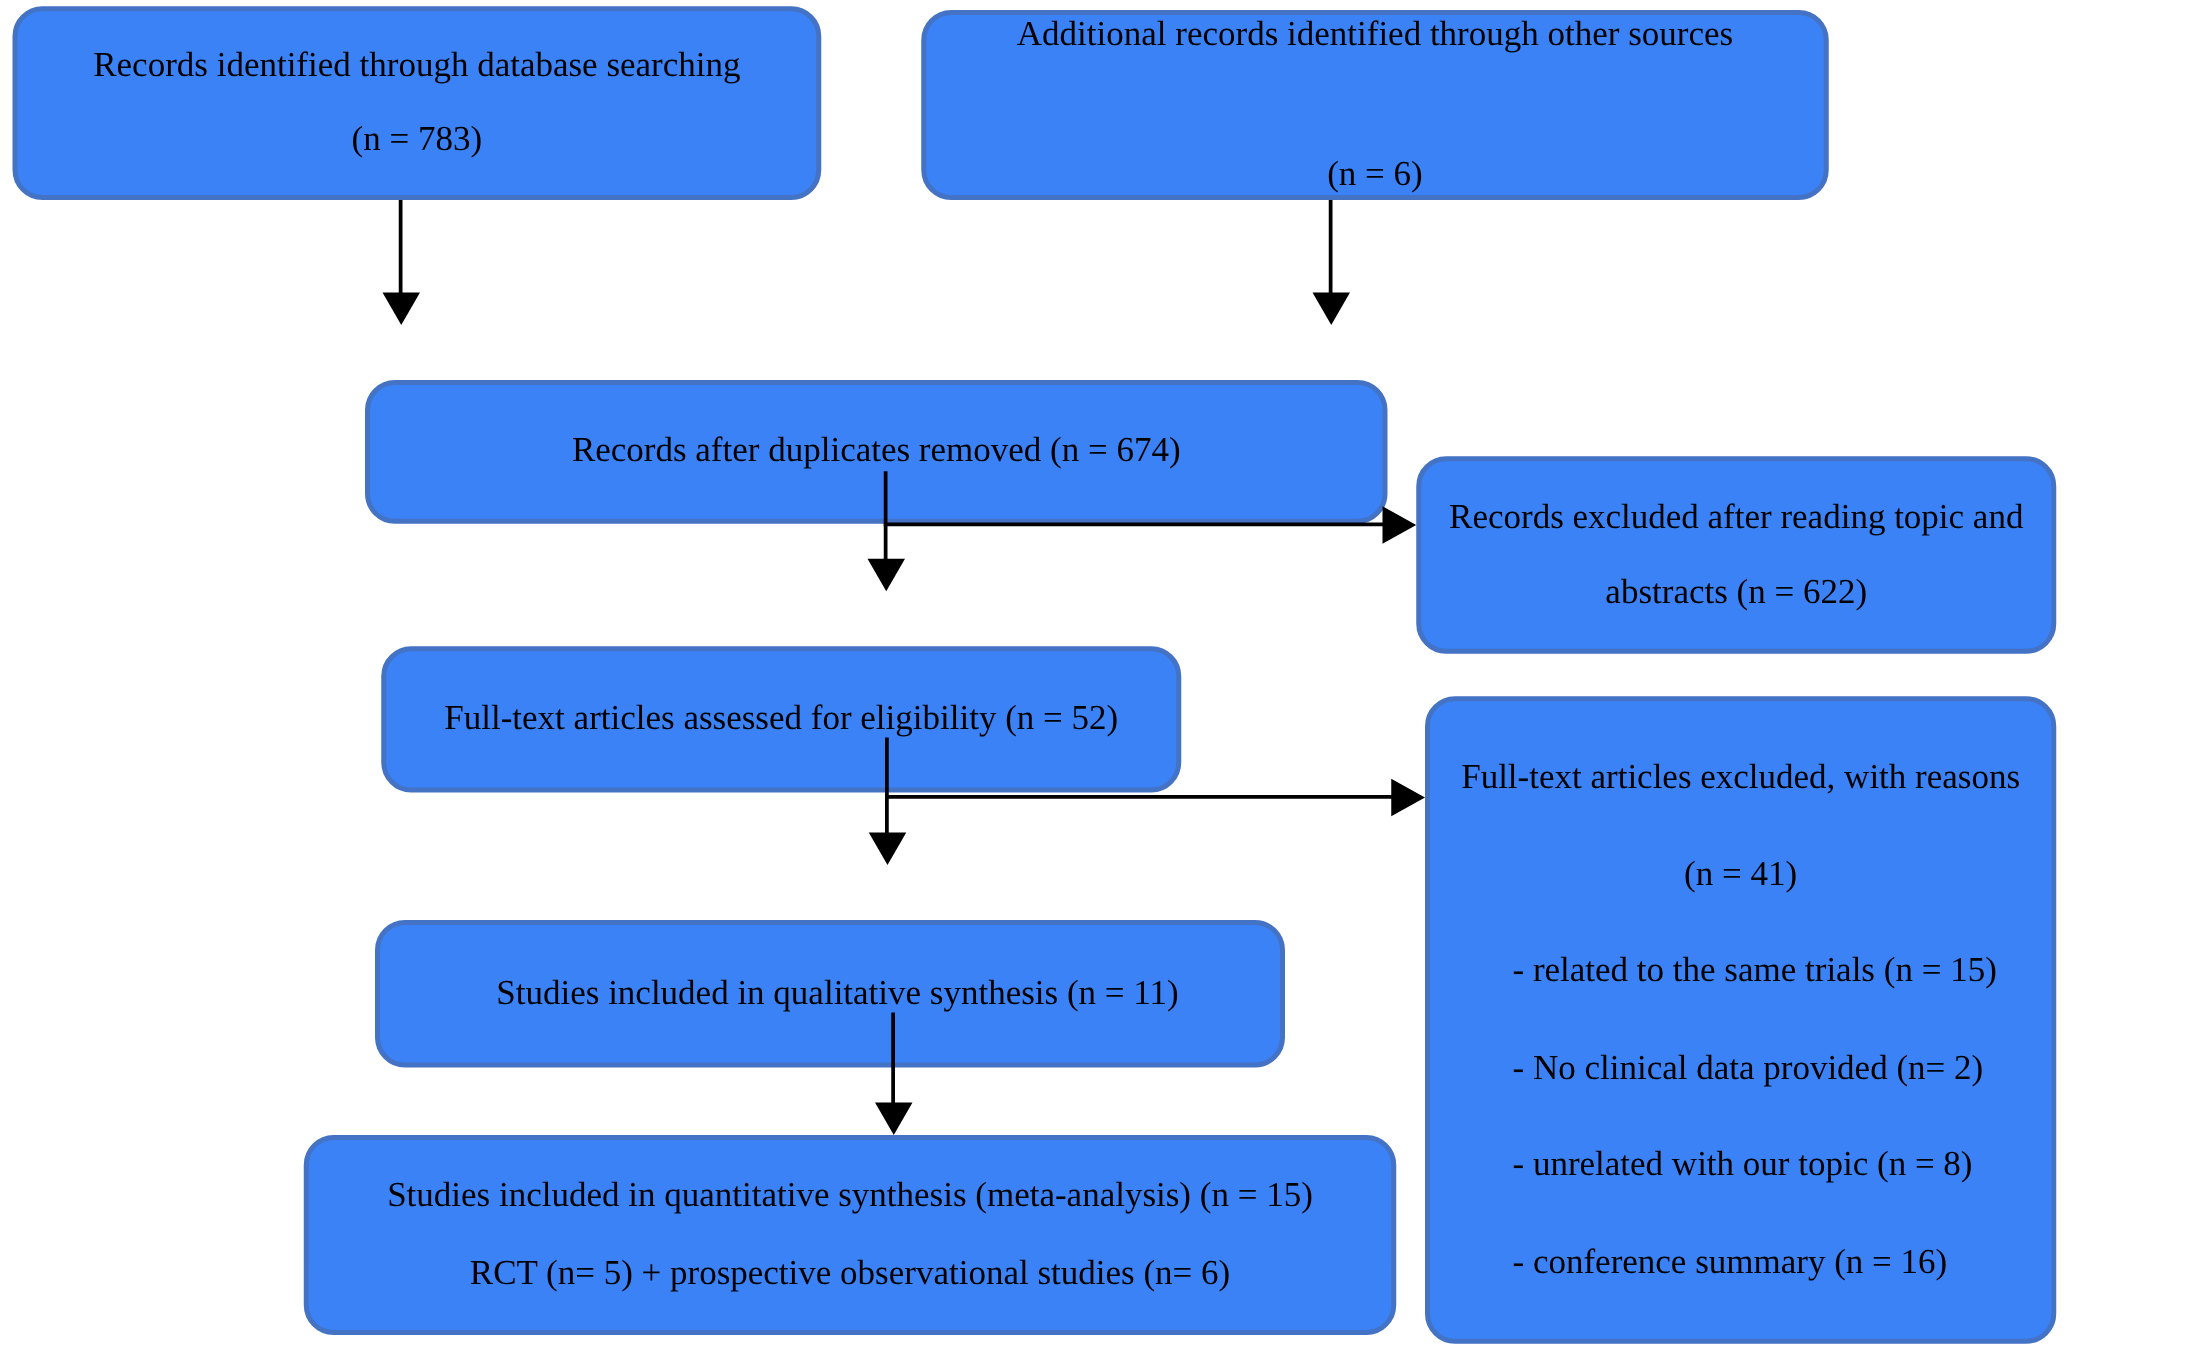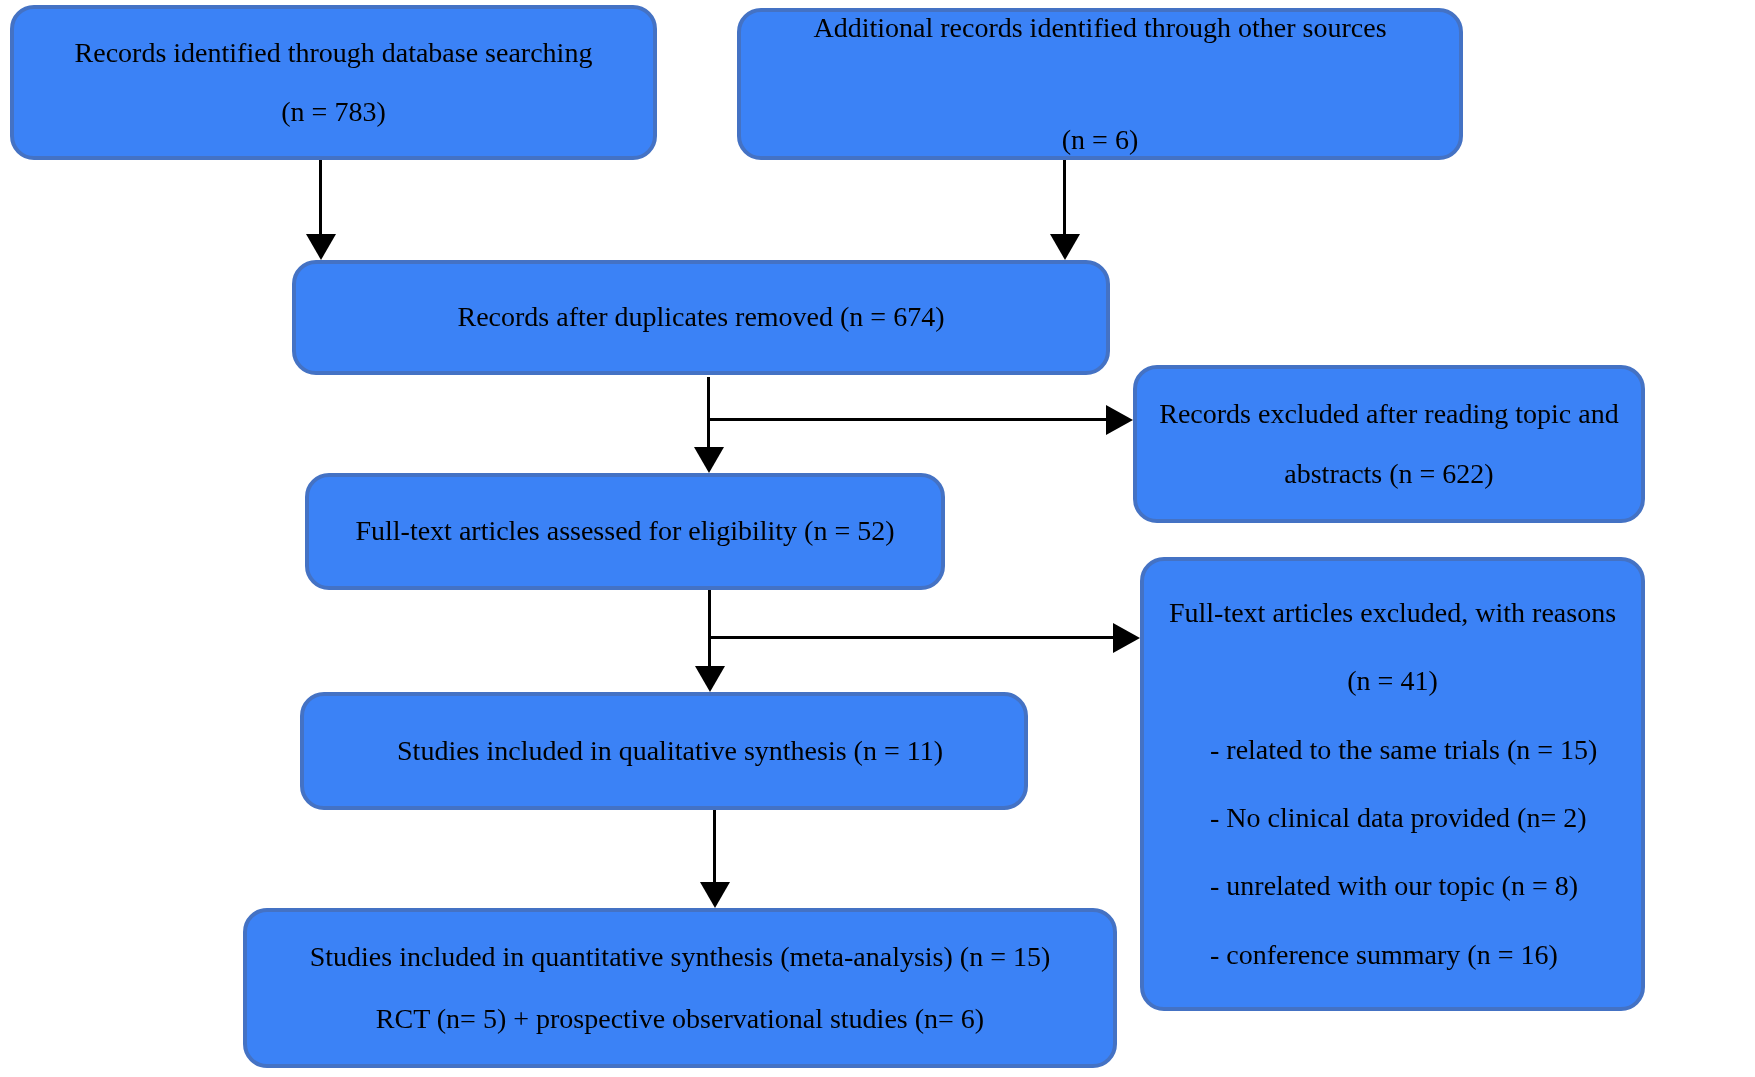--- a/index.html
+++ b/index.html
@@ -20,21 +20,21 @@
     position: absolute;
     box-sizing: border-box;
     border: 4px solid var(--box-border, #4472C4);
     border-radius: 24px;
     background: #3b82f6;
     display: flex;
     flex-direction: column;
     justify-content: space-evenly;
     align-items: stretch;
   }
-  .box.single { justify-content: center; }
+  .box.single { justify-content: center; margin-top: 44px; }
   .bline {
     font-size: 28px;
     line-height: 1.15;
     text-align: center;
     width: 100%;
   }
   .reason {
     font-size: 28px;
     line-height: 1.15;
     text-align: left;
@@ -66,21 +66,21 @@
     border-bottom: 15px solid transparent;
     border-left: 27px solid var(--arrow, #000000);
   }
 
   
   #box-records-db        { left: 10px;   top: 5px;   width: 647px; height: 155px; }
   #box-records-other     { left: 737px;  top: 8px;   width: 726px; height: 152px; justify-content: space-between; }
   #box-dedup             { left: 292px;  top: 260px; width: 818px; height: 115px; }
   #box-excl-abstracts    { left: 1133px; top: 365px; width: 512px; height: 158px; }
   #box-fulltext          { left: 305px;  top: 473px; width: 640px; height: 117px; }
-  #box-excl-fulltext     { left: 1140px; top: 557px; width: 505px; height: 454px; }
+  #box-excl-fulltext     { left: 1140px; top: 557px; width: 505px; height: 518px; }
   #box-qualitative       { left: 300px;  top: 692px; width: 728px; height: 118px; padding-left: 12px; }
   #box-quantitative      { left: 243px;  top: 908px; width: 874px; height: 160px; }
 </style>
 </head>
 <body>
 
 <div id="stage">
 
   <div class="box" id="box-records-db">
     <div class="bline">Records identified through database searching</div>

